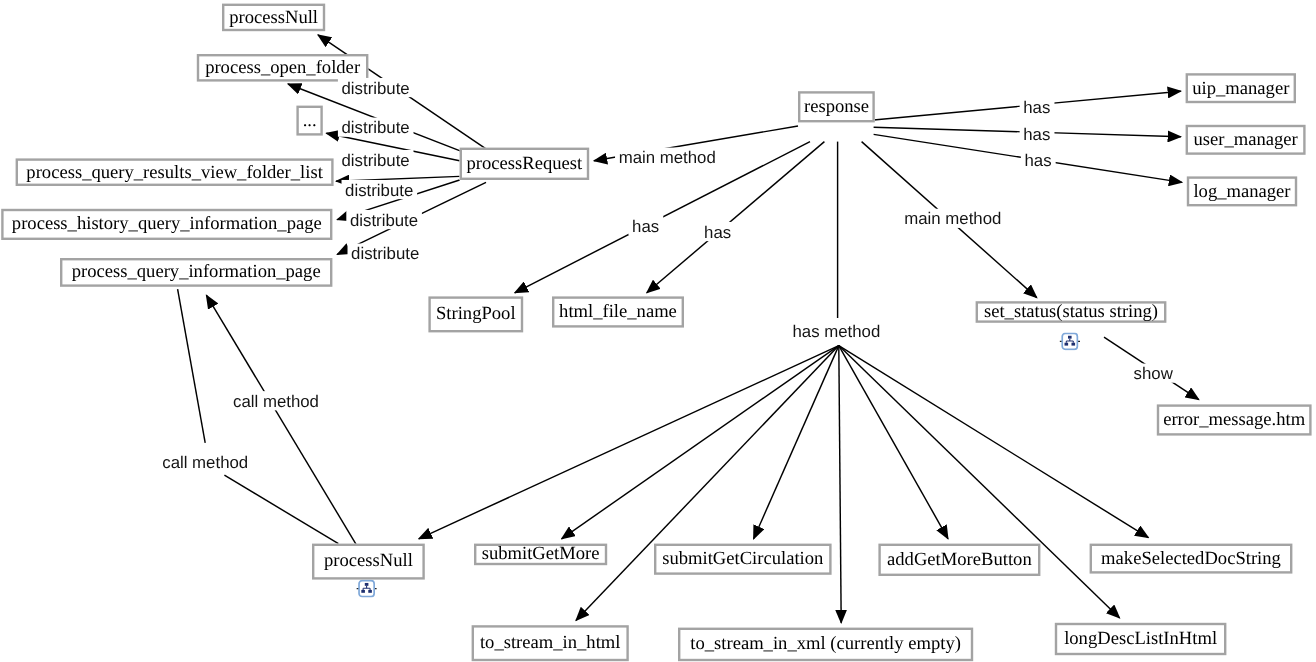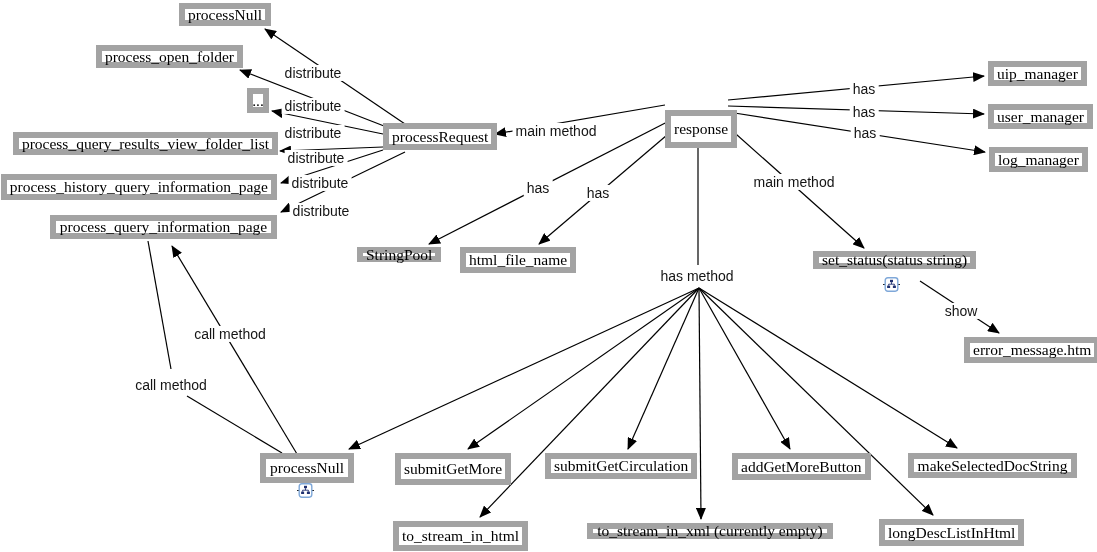--- a/index.html
+++ b/index.html
@@ -3,21 +3,21 @@
 <meta charset="utf-8">
 <style>
   html,body{margin:0;padding:0;background:#fff;}
   #canvas{
     position:relative;width:1097px;height:552px;background:#ffffff;
     font-family:"Liberation Serif",serif;overflow:hidden;
   }
   svg.edges{position:absolute;left:0;top:0;}
   .node{
     position:absolute;display:flex;align-items:center;justify-content:center;
-    border:6px solid #a3a3a3;background:#fff;color:#000;
+    border:2px solid #a3a3a3;background:#fff;color:#000;
     font-size:15.5px;line-height:1;white-space:nowrap;padding:0 3px;box-sizing:border-box;
   }
   .elabel{
     position:absolute;transform:translate(-50%,-50%);
     background:#ffffff;color:#141414;
     font-family:"Liberation Sans",sans-serif;font-size:14px;line-height:1.15;
     padding:0 3px;white-space:nowrap;
   }
   .icon{position:absolute;}
 </style>
@@ -59,41 +59,41 @@
       <line x1="699" y1="288" x2="933" y2="515" marker-end="url(#arr)"></line>
       <line x1="699" y1="288" x2="957" y2="448" marker-end="url(#arr)"></line>
 
       <line x1="297" y1="454" x2="172" y2="246" marker-end="url(#arr)"></line>
       <line x1="148" y1="241" x2="171" y2="369"></line>
       <line x1="187" y1="396" x2="282" y2="453"></line>
     </g>
   </svg>
 
   <div class="node" style="right:826px;top:3px;min-width:86px;height:23px">processNull</div>
-  <div class="node" style="right:854px;top:45px;min-width:143px;height:23px">process_open_folder</div>
+  <div class="node" style="right:790px;top:45px;min-width:143px;height:23px">process_open_folder</div>
   <div class="node" style="right:828px;top:88px;width:22px;height:25px">...</div>
   <div class="node" style="right:819px;top:132px;min-width:265px;height:23px">process_query_results_view_folder_list</div>
   <div class="node" style="right:820px;top:174px;min-width:276px;height:26px">process_history_query_information_page</div>
   <div class="node" style="right:820px;top:215px;min-width:227px;height:24px">process_query_information_page</div>
   <div class="node" style="left:383px;top:123px;min-width:108px;height:27px">processRequest</div>
-  <div class="node" style="left:665px;top:110px;min-width:63px;height:38px">response</div>
+  <div class="node" style="left:665px;top:76px;min-width:63px;height:26px">response</div>
   <div class="node" style="left:988px;top:61px;min-width:92px;height:25px">uip_manager</div>
   <div class="node" style="left:988px;top:104px;min-width:100px;height:25px">user_manager</div>
   <div class="node" style="left:989px;top:147px;min-width:92px;height:25px">log_manager</div>
-  <div class="node" style="left:357px;top:247px;min-width:79px;height:15px">StringPool</div>
+  <div class="node" style="left:357px;top:247px;min-width:79px;height:30px">StringPool</div>
   <div class="node" style="left:460px;top:247px;min-width:110px;height:26px">html_file_name</div>
   <div class="node" style="left:813px;top:251px;min-width:159px;height:18px">set_status(status string)</div>
   <div class="node" style="left:964px;top:337px;min-width:129px;height:26px">error_message.htm</div>
   <div class="node" style="left:260px;top:453px;min-width:94px;height:30px">processNull</div>
-  <div class="node" style="left:395px;top:453px;min-width:111px;height:32px">submitGetMore</div>
+  <div class="node" style="left:395px;top:453px;min-width:111px;height:18px">submitGetMore</div>
   <div class="node" style="left:545px;top:453px;min-width:148px;height:26px">submitGetCirculation</div>
   <div class="node" style="left:732px;top:453px;min-width:135px;height:27px">addGetMoreButton</div>
   <div class="node" style="left:908px;top:453px;min-width:169px;height:25px">makeSelectedDocString</div>
   <div class="node" style="left:393px;top:521px;min-width:131px;height:30px">to_stream_in_html</div>
-  <div class="node" style="left:587px;top:523px;min-width:246px;height:16px">to_stream_in_xml (currently empty)</div>
+  <div class="node" style="left:565px;top:523px;min-width:246px;height:28px">to_stream_in_xml (currently empty)</div>
   <div class="node" style="left:879px;top:519px;min-width:143px;height:27px">longDescListInHtml</div>
 
   <div class="elabel" style="left:313px;top:73px">distribute</div>
   <div class="elabel" style="left:313px;top:106px">distribute</div>
   <div class="elabel" style="left:313px;top:133px">distribute</div>
   <div class="elabel" style="left:316px;top:158px">distribute</div>
   <div class="elabel" style="left:320px;top:183px">distribute</div>
   <div class="elabel" style="left:321px;top:211px">distribute</div>
   <div class="elabel" style="left:556px;top:131px">main method</div>
   <div class="elabel" style="left:794px;top:182px">main method</div>

